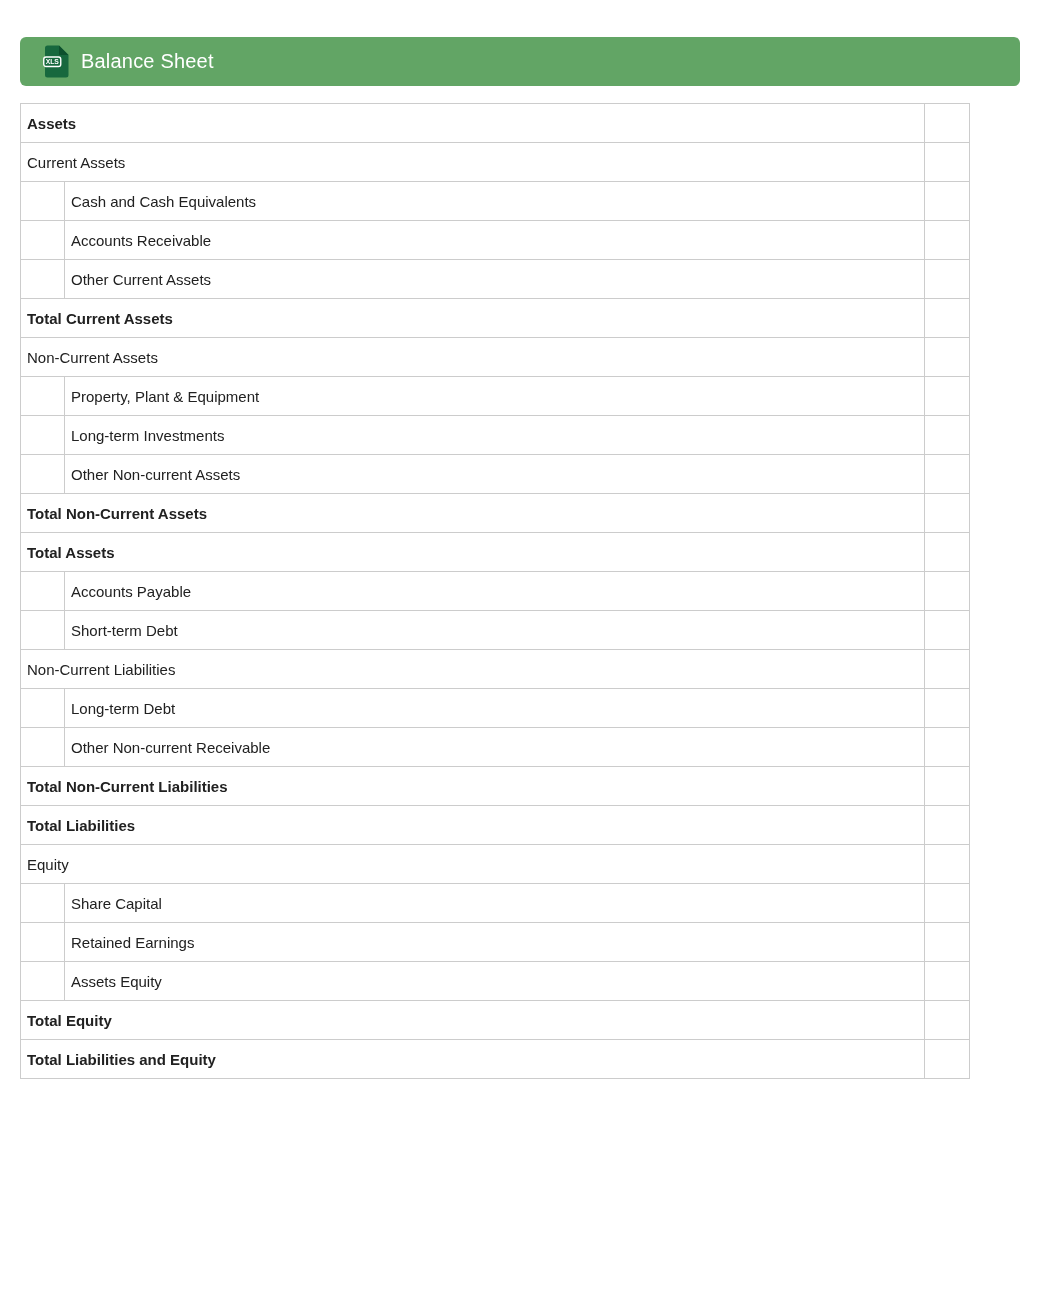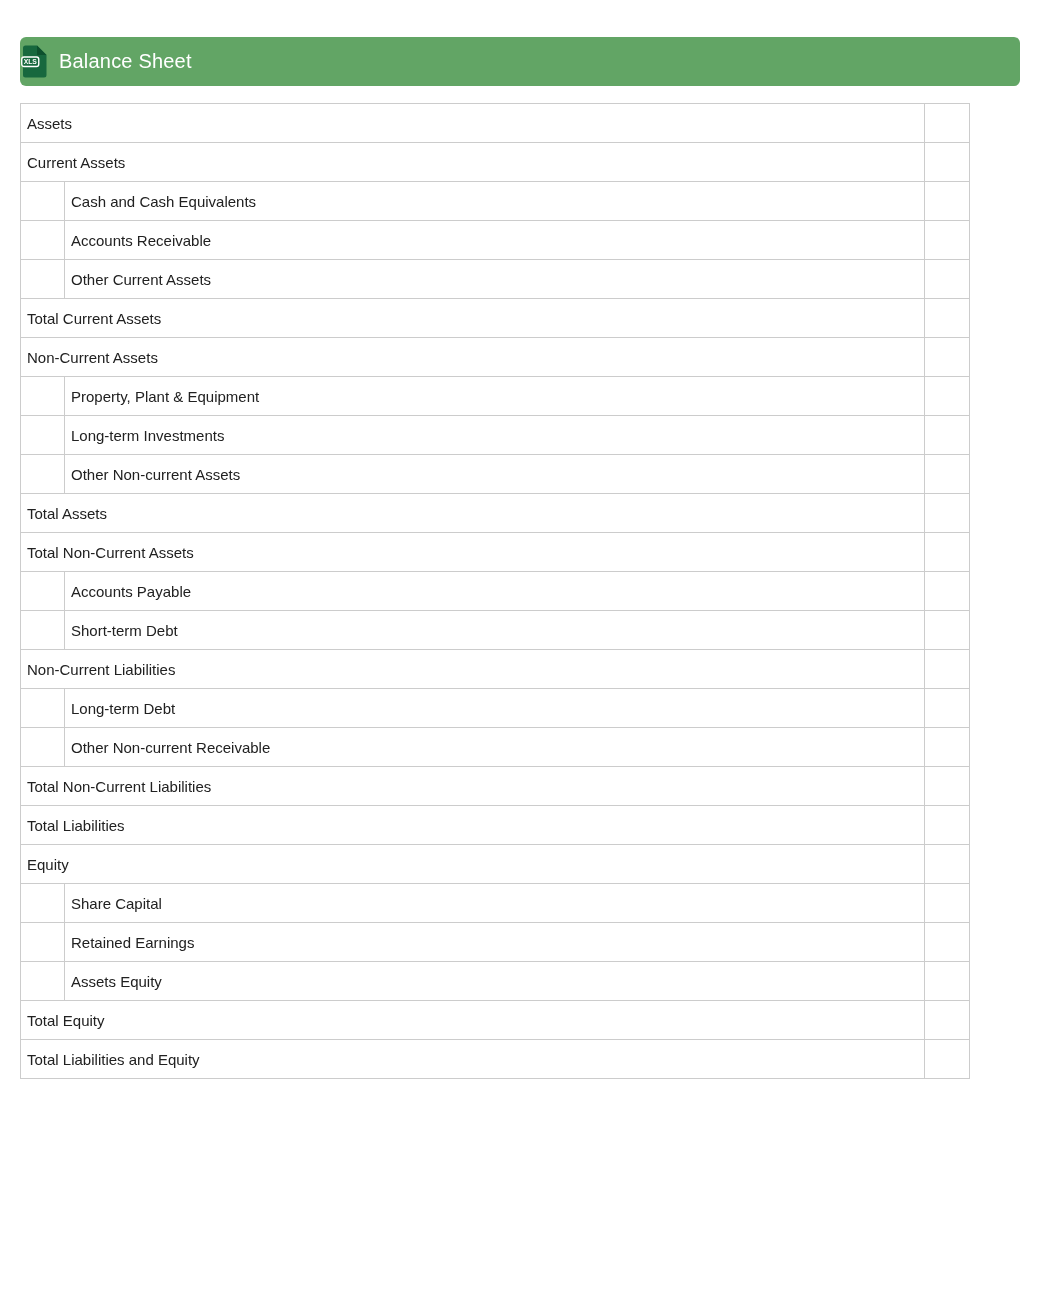--- a/index.html
+++ b/index.html
@@ -14,21 +14,21 @@
   .page { padding: 37px 20px 0 20px; }
 
   
   .title-bar {
     width: 1000px;
     height: 49px;
     background: var(--header-bg, #62a565);
     border-radius: 6px;
     display: flex;
     align-items: center;
-    padding-left: 1px;
+    padding-left: 23px;
   }
   .file-icon { display: flex; flex: 0 0 auto; }
   .page-title {
     margin: 0 0 0 12px;
     font-size: 20px;
     font-weight: 400;
     letter-spacing: 0.2px;
     color: var(--header-title, #ffffff);
   }
 
@@ -45,21 +45,21 @@
   .sheet td {
     border: 1px solid var(--table-border, #cccccc);
     height: 39px;
     padding: 0 6px;
     font-size: 15px;
     color: var(--text, #212121);
     vertical-align: middle;
     white-space: nowrap;
     overflow: hidden;
   }
-  .sheet td.bold { font-weight: 400; }
+  .sheet td.bold { font-weight: 700; }
 </style>
 </head>
 <body>
 
 <div class="page">
 
   <header class="title-bar">
     <span class="file-icon">
       <svg width="26" height="33" viewBox="0 0 26 33" aria-hidden="true">
         <path d="M4.5 0.5 H16 L25.5 10 V30 a2.5 2.5 0 0 1 -2.5 2.5 H4.5 A2.5 2.5 0 0 1 2 30 V3 A2.5 2.5 0 0 1 4.5 0.5 Z" fill="var(--icon-body, #17683e)"></path>
@@ -118,25 +118,25 @@
           <td class="indent-cell"></td>
           <td class="label-cell">Long-term Investments</td>
           <td class="amount-cell"></td>
         </tr>
         <tr>
           <td class="indent-cell"></td>
           <td class="label-cell">Other Non-current Assets</td>
           <td class="amount-cell"></td>
         </tr>
         <tr>
-          <td class="label-cell bold" colspan="2">Total Assets</td>
+          <td class="label-cell bold" colspan="2">Total Non-Current Assets</td>
           <td class="amount-cell"></td>
         </tr>
         <tr>
-          <td class="label-cell bold" colspan="2">Total Non-Current Assets</td>
+          <td class="label-cell bold" colspan="2">Total Assets</td>
           <td class="amount-cell"></td>
         </tr>
         <tr>
           <td class="indent-cell"></td>
           <td class="label-cell">Accounts Payable</td>
           <td class="amount-cell"></td>
         </tr>
         <tr>
           <td class="indent-cell"></td>
           <td class="label-cell">Short-term Debt</td>

